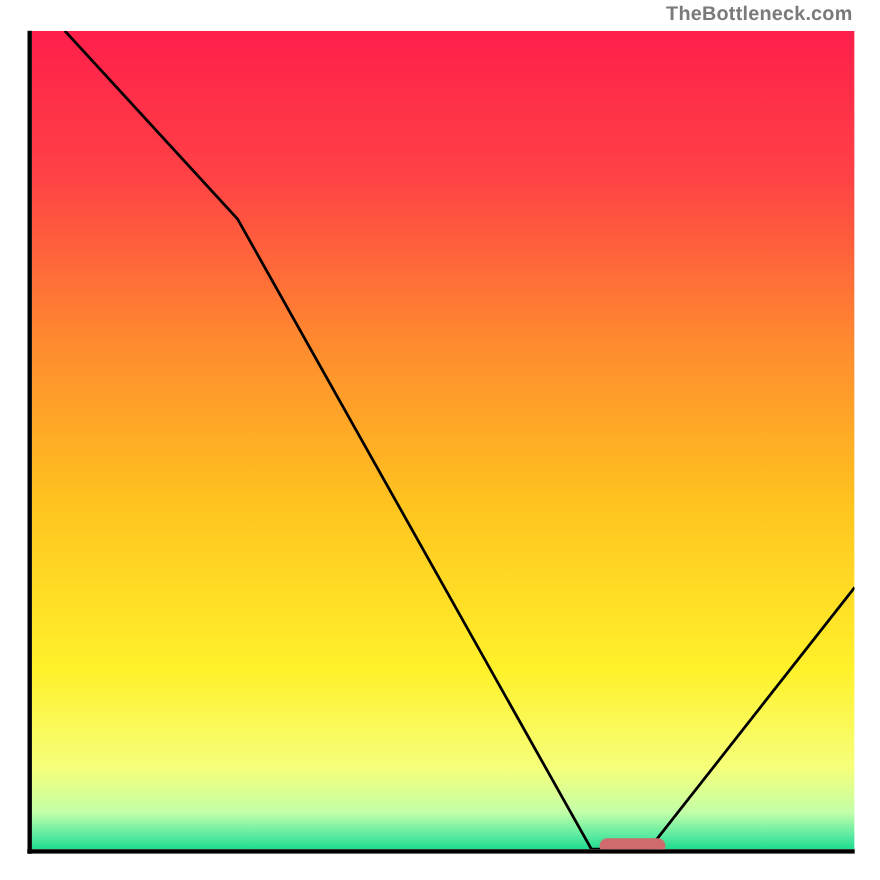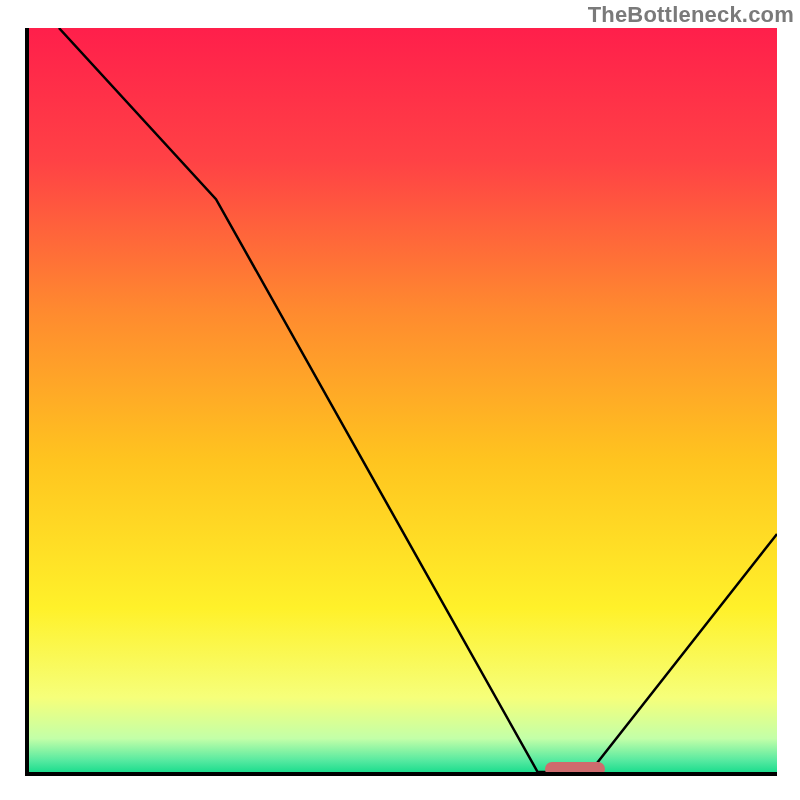--- a/index.html
+++ b/index.html
@@ -11,22 +11,22 @@
     font-family: Arial, Helvetica, sans-serif;
   }
   .container {
     position: relative;
     width: 800px;
     height: 800px;
   }
   .watermark {
     position: absolute;
     top: 2px;
-    right: 6px;
-    font-size: 22px;
+    right: 25px;
+    font-size: 18px;
     font-weight: bold;
     color: #7a7a7a;
     letter-spacing: 0.2px;
   }
   .plot-area {
     position: absolute;
     left: 25px;
     top: 28px;
     width: 752px;
     height: 748px;

